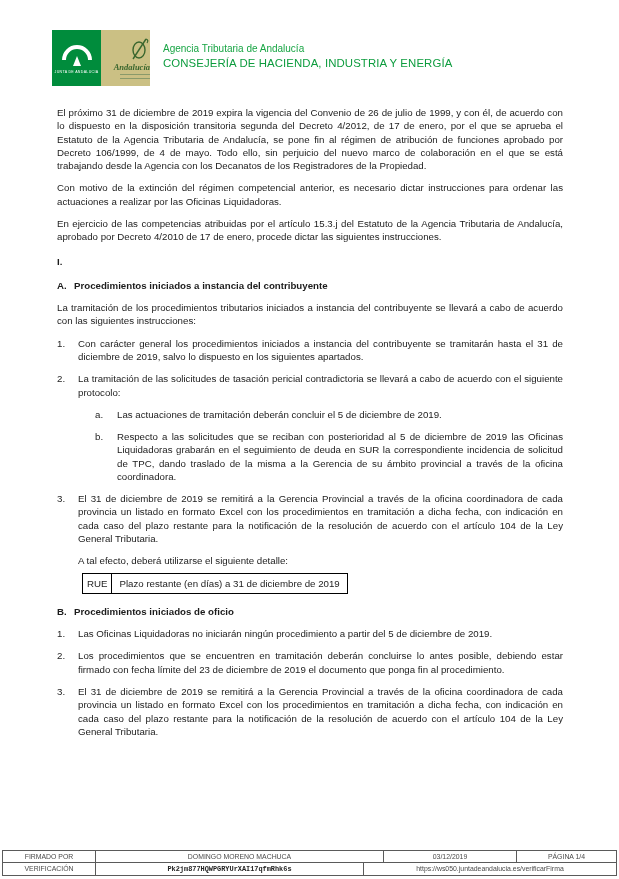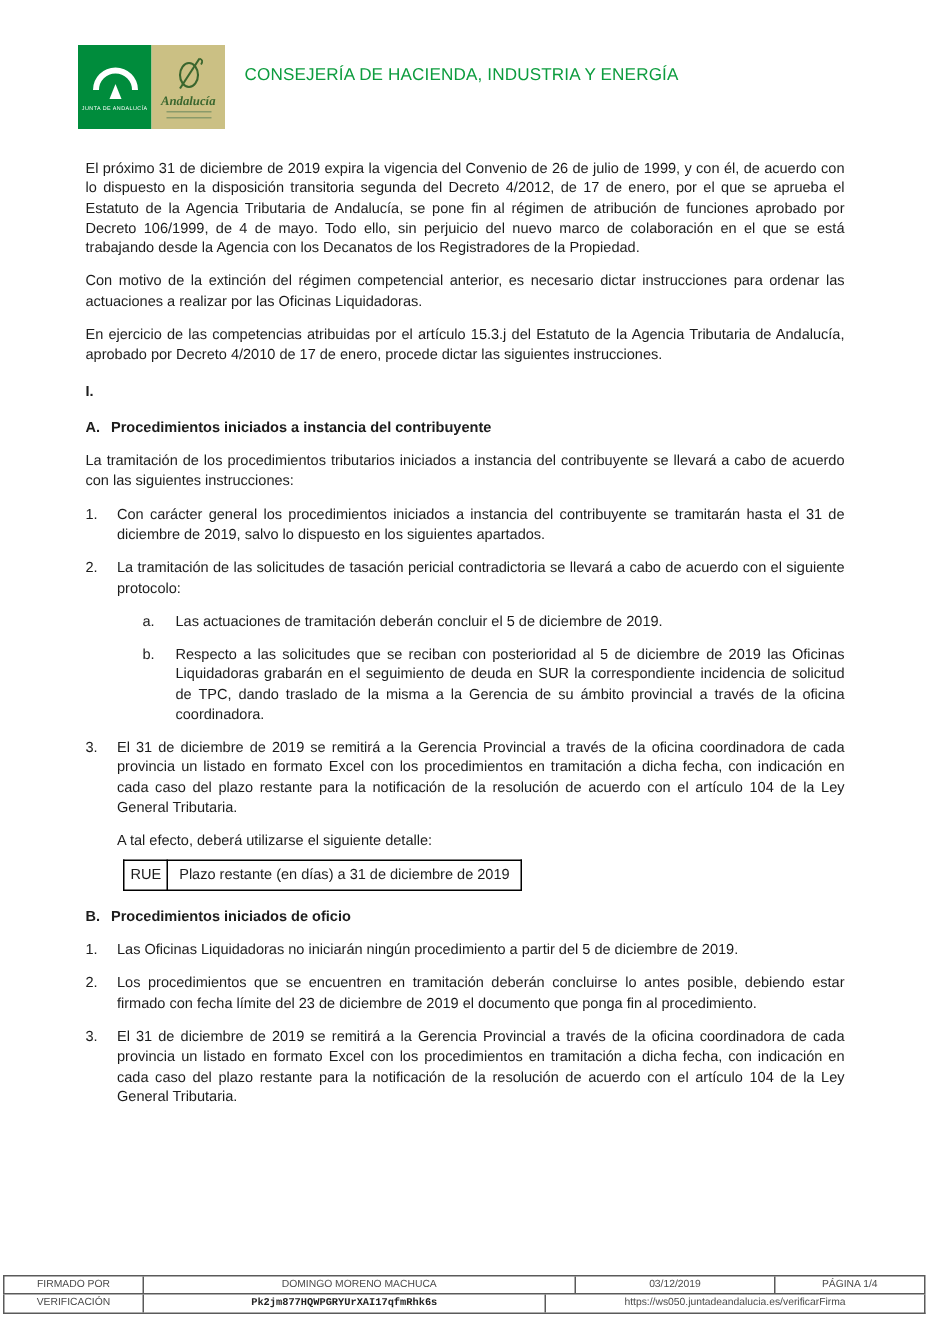--- a/index.html
+++ b/index.html
@@ -11,21 +11,21 @@
     color: #1c1c1c;
     overflow: hidden;
   }
 
   
   .header { position: absolute; top: 30px; left: 52px; display: flex; align-items: flex-start; }
   .logo-block { display: flex; }
   .logo { width: 49px; height: 56px; display: flex; flex-direction: column; align-items: center; justify-content: center; box-sizing: border-box; }
   .logo-left { background: #008c3c; }
   .logo-left .arch-text { color: #ffffff; font-size: 3.6px; letter-spacing: 0.3px; margin-top: 2px; white-space: nowrap; }
-  .logo-right { background: #cbc084; }
+  .logo-right { background: #cbc084; align-items: flex-end; }
   .logo-right .script { font-family: "Liberation Serif", serif; font-style: italic; font-weight: bold; color: #3a662e; font-size: 8.5px; margin-top: 1px; }
   .logo-right .tiny-rule { width: 30px; height: 3px; margin-top: 2px; border-top: 0.5px solid #8a9a6a; border-bottom: 0.5px solid #8a9a6a; }
   .org { margin-left: 13px; padding-top: 13px; }
   .org-line1 { color: #18a544; font-size: 10px; line-height: 1.25; }
   .org-line2 { color: #0d9c3e; font-size: 11.4px; font-weight: normal; line-height: 1.35; letter-spacing: 0.1px; }
 
   
   .doc {
     position: absolute; left: 57px; width: 506px; top: 106px;
     font-size: 9.7px; line-height: 1.37; text-align: justify;
@@ -80,20 +80,21 @@
       <svg width="22" height="24" viewBox="0 0 22 24">
         <ellipse cx="11" cy="13" rx="6" ry="8" fill="none" stroke="#3a662e" stroke-width="1.4"></ellipse>
         <line x1="5" y1="22" x2="18" y2="2" stroke="#3a662e" stroke-width="1.4"></line>
         <path d="M18 2 q3 1 1 4" fill="none" stroke="#3a662e" stroke-width="1.2"></path>
       </svg>
       <div class="script">Andalucía</div>
       <div class="tiny-rule"></div>
     </div>
   </div>
   <div class="org">
+    <div class="org-line1">Agencia Tributaria de Andalucía</div>
     <div class="org-line2">CONSEJERÍA DE HACIENDA, INDUSTRIA Y ENERGÍA</div>
   </div>
 </div>
 
 <div class="doc">
 
 
   <p class="para">El próximo 31 de diciembre de 2019 expira la vigencia del Convenio de 26 de julio de 1999, y con él, de acuerdo con lo dispuesto en la disposición transitoria segunda del Decreto 4/2012, de 17 de enero, por el que se aprueba el Estatuto de la Agencia Tributaria de Andalucía, se pone fin al régimen de atribución de funciones aprobado por Decreto 106/1999, de 4 de mayo. Todo ello, sin perjuicio del nuevo marco de colaboración en el que se está trabajando desde la Agencia con los Decanatos de los Registradores de la Propiedad.</p>
   <p class="para">Con motivo de la extinción del régimen competencial anterior, es necesario dictar instrucciones para ordenar las actuaciones a realizar por las Oficinas Liquidadoras.</p>
   <p class="para">En ejercicio de las competencias atribuidas por el artículo 15.3.j del Estatuto de la Agencia Tributaria de Andalucía, aprobado por Decreto 4/2010 de 17 de enero, procede dictar las siguientes instrucciones.</p>

